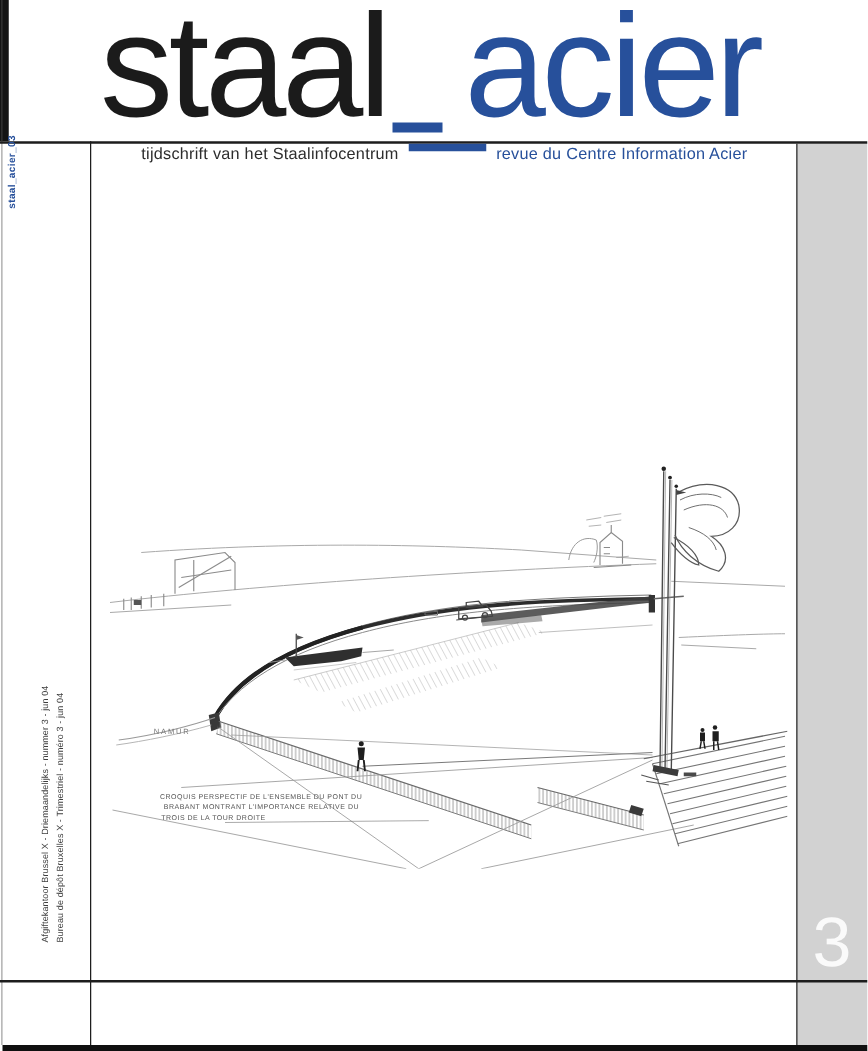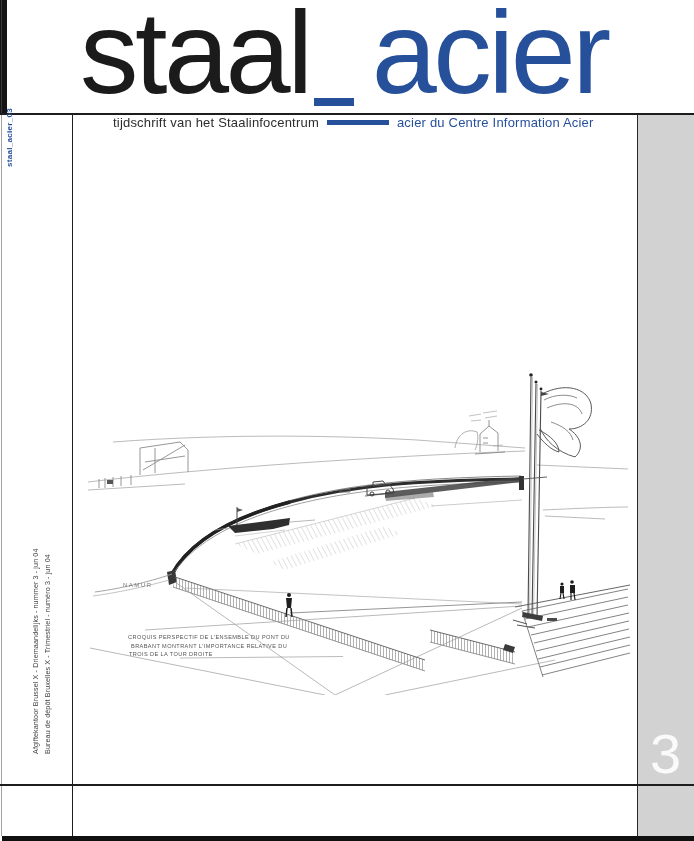--- a/index.html
+++ b/index.html
@@ -15,21 +15,21 @@
   .sidebar{position:absolute;left:637px;top:114.5px;width:57px;height:726.5px;background:#d2d2d2;
            border-left:1.5px solid #2a2a2a;box-sizing:border-box;}
   
   .masthead{position:absolute;left:80px;top:-6px;font-size:117px;line-height:1;
             letter-spacing:-3.5px;white-space:nowrap;}
   .mast-nl{color:#1b1b1b;}
   .mast-fr{color:#27509b;}
   .mast-sep{display:inline-block;width:40px;height:7.5px;background:#27509b;
             margin:0 18px 0 4px;font-size:0;vertical-align:baseline;transform:translateY(5px);}
   
-  .subtitle{position:absolute;left:113px;top:115px;height:15px;display:flex;align-items:center;
+  .subtitle{position:absolute;left:113px;top:115px;height:15px;display:flex;align-items:flex-start;
             font-size:13px;letter-spacing:.2px;white-space:nowrap;}
   .subtitle .nl{color:#2d2d2d;}
   .subtitle .bar{width:62px;height:5.5px;background:#27509b;margin:0 8px;}
   .subtitle .fr{color:#27509b;}
   
   .vwrap{position:absolute;transform-origin:0 0;transform:rotate(-90deg);white-space:nowrap;}
   .spine-label{left:5px;top:167px;font-size:8px;font-weight:bold;color:#27509b;letter-spacing:.3px;}
   .imprint{left:30px;top:754px;font-size:7.2px;line-height:11.5px;color:#3e3e3e;letter-spacing:.1px;}
   
   .issue-number{position:absolute;left:637px;top:726px;width:57px;text-align:center;
@@ -49,21 +49,21 @@
 <div class="rule-low"></div>
 <div class="bottom-bar"></div>
 
 <div class="masthead">
   <span class="mast-nl">staal</span><span class="mast-sep">_</span><span class="mast-fr">acier</span>
 </div>
 
 <div class="subtitle">
   <span class="nl">tijdschrift van het Staalinfocentrum</span>
   <span class="bar"></span>
-  <span class="fr">acier du Centre Information Acier</span>
+  <span class="fr">revue du Centre Information Acier</span>
 </div>
 
 <div class="vwrap spine-label">staal_acier_03</div>
 
 <div class="vwrap imprint">
   <div>Afgiftekantoor Brussel X - Driemaandelijks - nummer 3 - jun 04</div>
   <div>Bureau de dépôt Bruxelles X - Trimestriel - numéro 3 - jun 04</div>
 </div>
 
 <div class="issue-number">3</div>

